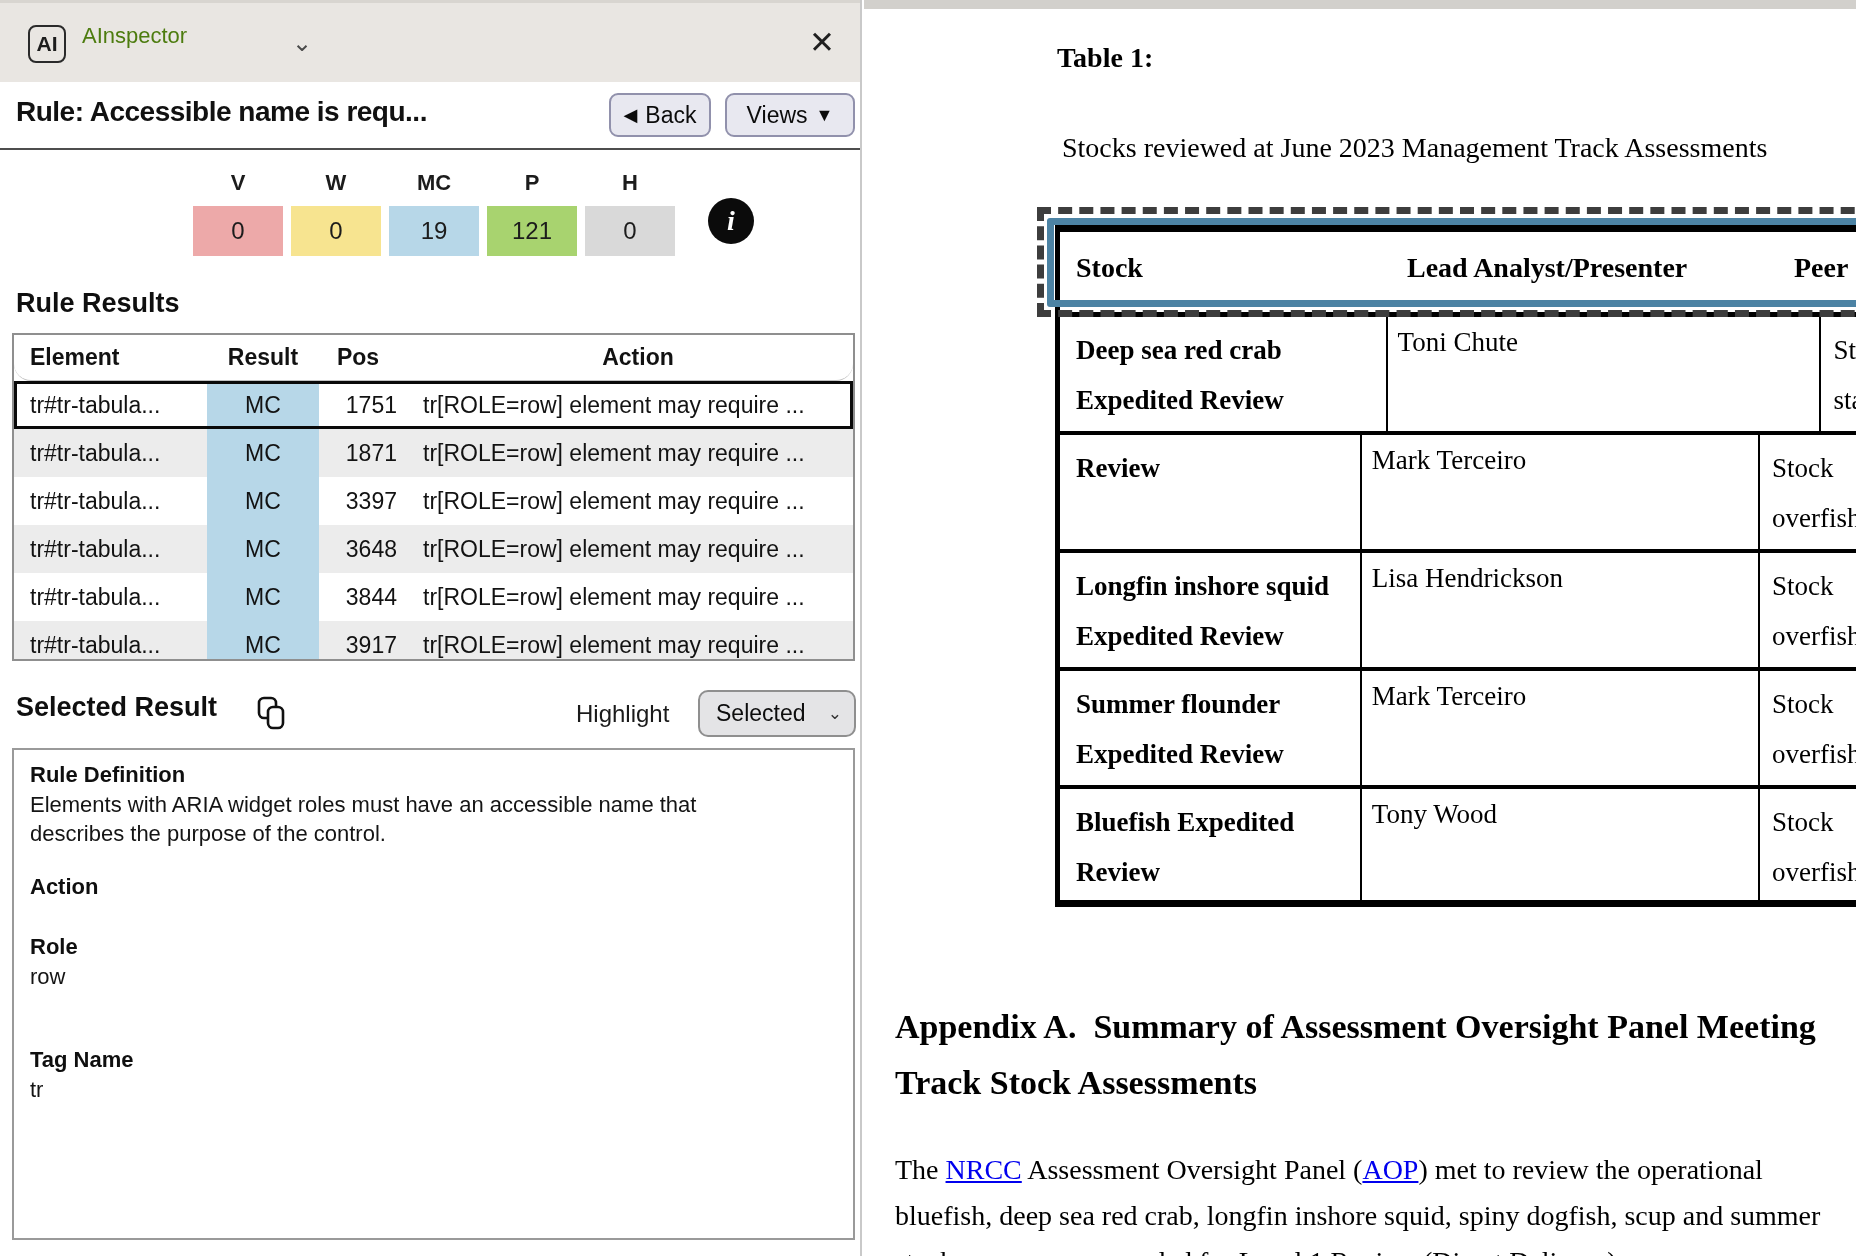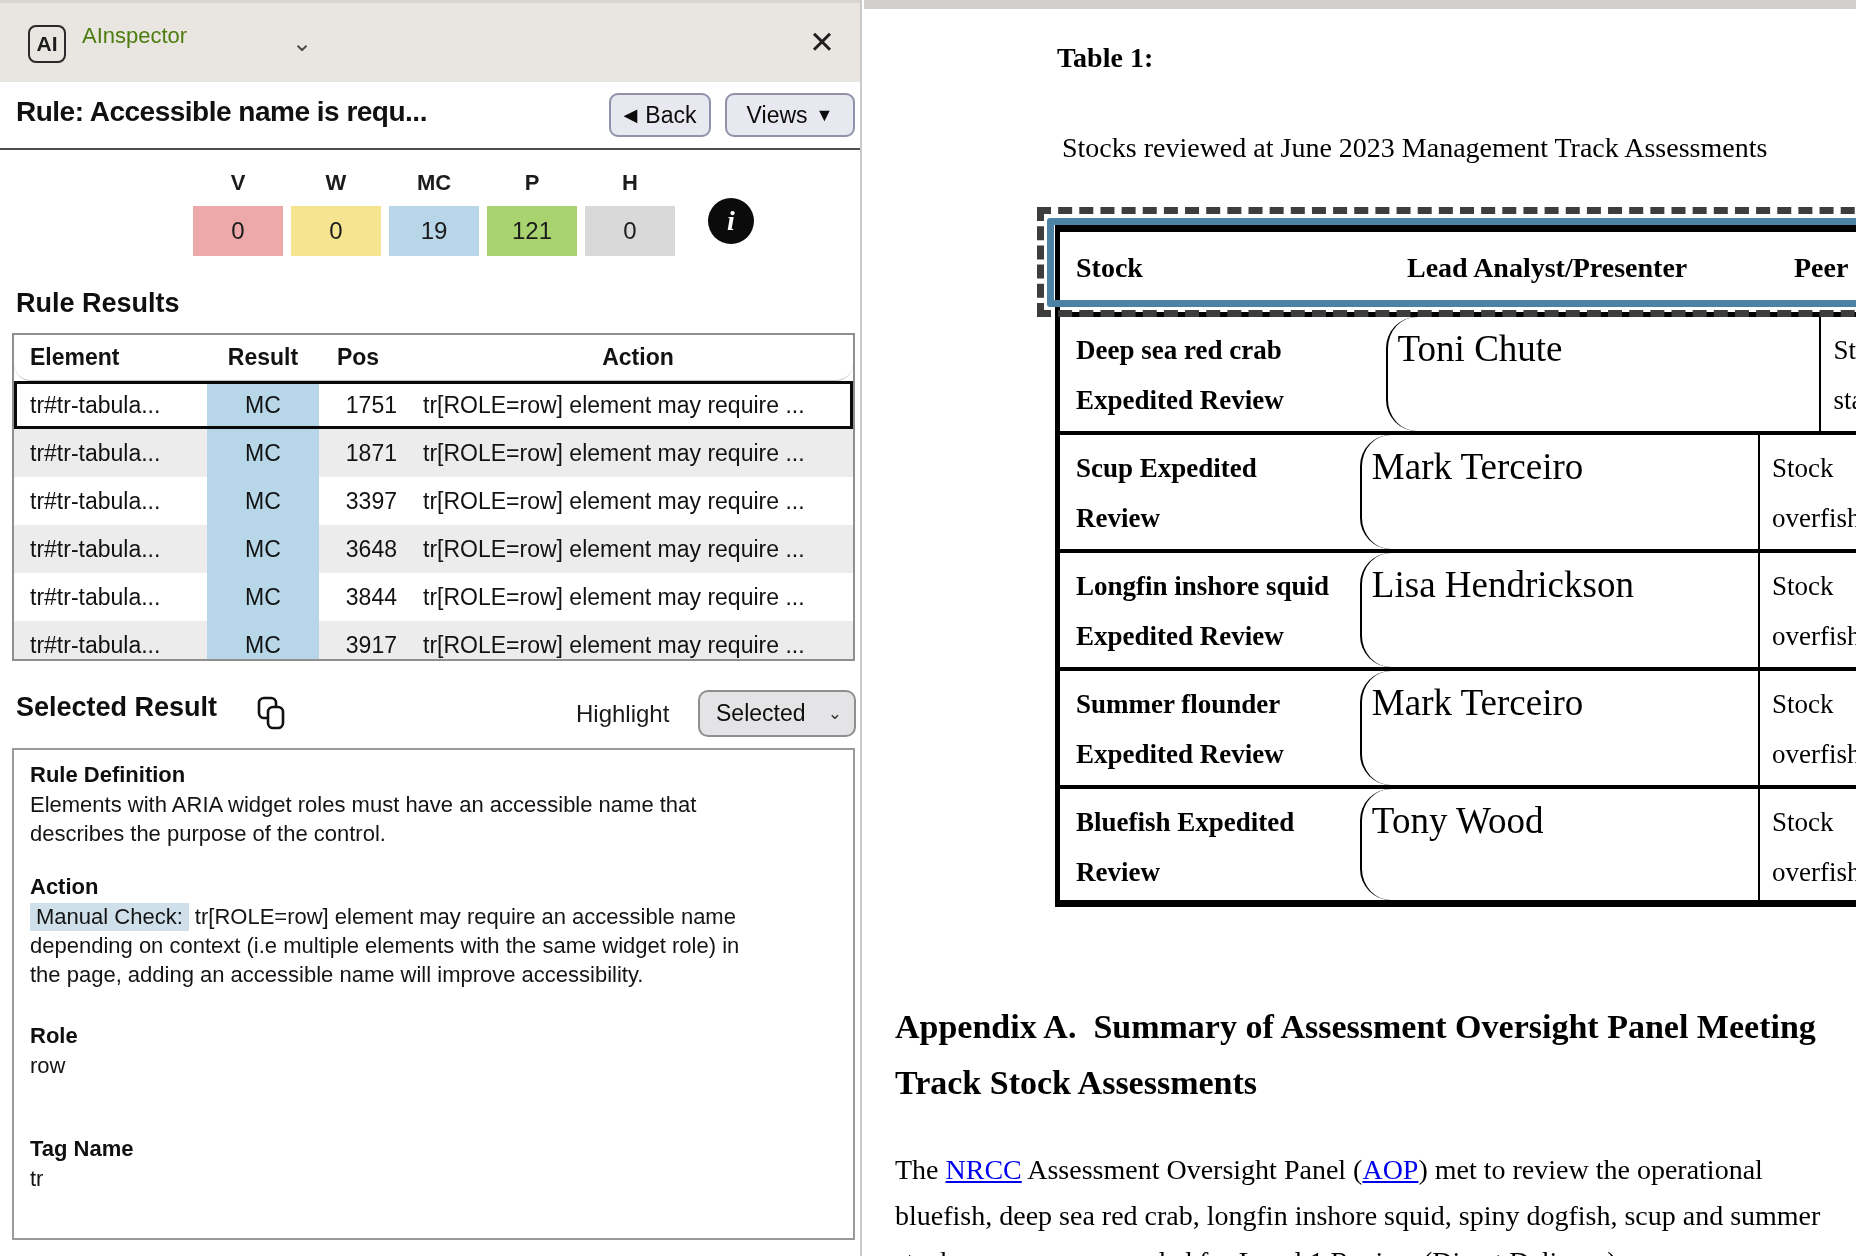--- a/index.html
+++ b/index.html
@@ -76,21 +76,21 @@
 
   .dtable { position:absolute; left:191px; top:225px; width:840px; }
   .dt-head { display:flex; height:92px; border-top:7px solid #000; border-bottom:5px solid #000; border-left:5px solid #000; }
   .dt-head .hc { padding-top:20px; font-weight:700; font-size:28px; }
   .dt-head .hc1 { width:337px; padding-left:16px; }
   .dt-head .hc2 { width:385px; padding-left:10px; }
   .dt-head .hc3 { flex:1; padding-left:12px; }
   .dt-row { display:flex; height:118px; border-bottom:4px solid #000; border-left:5px solid #000; }
   .dt-row:last-child { border-bottom:7px solid #000; }
   .dt-row .c1 { width:335px; padding:8px 6px 0 16px; font-weight:700; font-size:27px; line-height:50px; }
-  .dt-row .c2 { width:447px; border-left:2px solid #000; padding:10px 0 0 10px; font-size:37px;border-radius:31px; }
+  .dt-row .c2 { width:447px; border-left:2px solid #000; padding:10px 0 0 10px; font-size:27px; }
   .dt-row .c3 { flex:1; border-left:2px solid #000; padding:8px 0 0 12px; font-size:27px; line-height:50px; }
   .cell-line { display:block; white-space:nowrap; }
 
   .sel-dashed { position:absolute; left:173px; top:207px; width:860px; height:110px; border:7px dashed #3d3d3d; }
   .sel-blue { position:absolute; left:183px; top:218px; width:848px; height:89px; border:7px solid #4c83a4; border-radius:3px; }
 
   .apx-h1 { position:absolute; left:31px; top:1008px; font-size:34px; font-weight:700; white-space:pre; }
   .apx-h2 { position:absolute; left:31px; top:1064px; font-size:34px; font-weight:700; white-space:nowrap; }
   .para-line { position:absolute; left:31px; font-size:28px; white-space:pre; }
   .p-l1 { top:1154px;text-align:center; }
@@ -202,21 +202,20 @@
       <span class="chev">⌄</span>
     </div>
 
     <div class="detail">
       <div class="d-def">
         <h4>Rule Definition</h4>
         <p>Elements with ARIA widget roles must have an accessible name that describes the purpose of the control.</p>
       </div>
       <div class="d-act">
         <h4>Action</h4>
-        <p><span class="mc-badge">Manual Check:</span><span> tr[ROLE=row] element may require an accessible name depending on context (i.e multiple elements with the same widget role) in the page, adding an accessible name will improve accessibility.</span></p>
       </div>
       <div class="d-role">
         <h4>Role</h4>
         <p class="val">row</p>
       </div>
       <div class="d-tag">
         <h4>Tag Name</h4>
         <p class="val">tr</p>
       </div>
     </div>
@@ -240,21 +239,20 @@
             <span class="cell-line">Expedited Review</span>
           </div>
         <div class="c2">Toni Chute</div>
         <div class="c3">
             <span class="cell-line">Stock</span>
             <span class="cell-line">status</span>
           </div>
       </div>
       <div class="dt-row">
         <div class="c1">
-            <span class="cell-line">Scup Expedited</span>
             <span class="cell-line">Review</span>
           </div>
         <div class="c2">Mark Terceiro</div>
         <div class="c3">
             <span class="cell-line">Stock</span>
             <span class="cell-line">overfishing</span>
           </div>
       </div>
       <div class="dt-row">
         <div class="c1">

